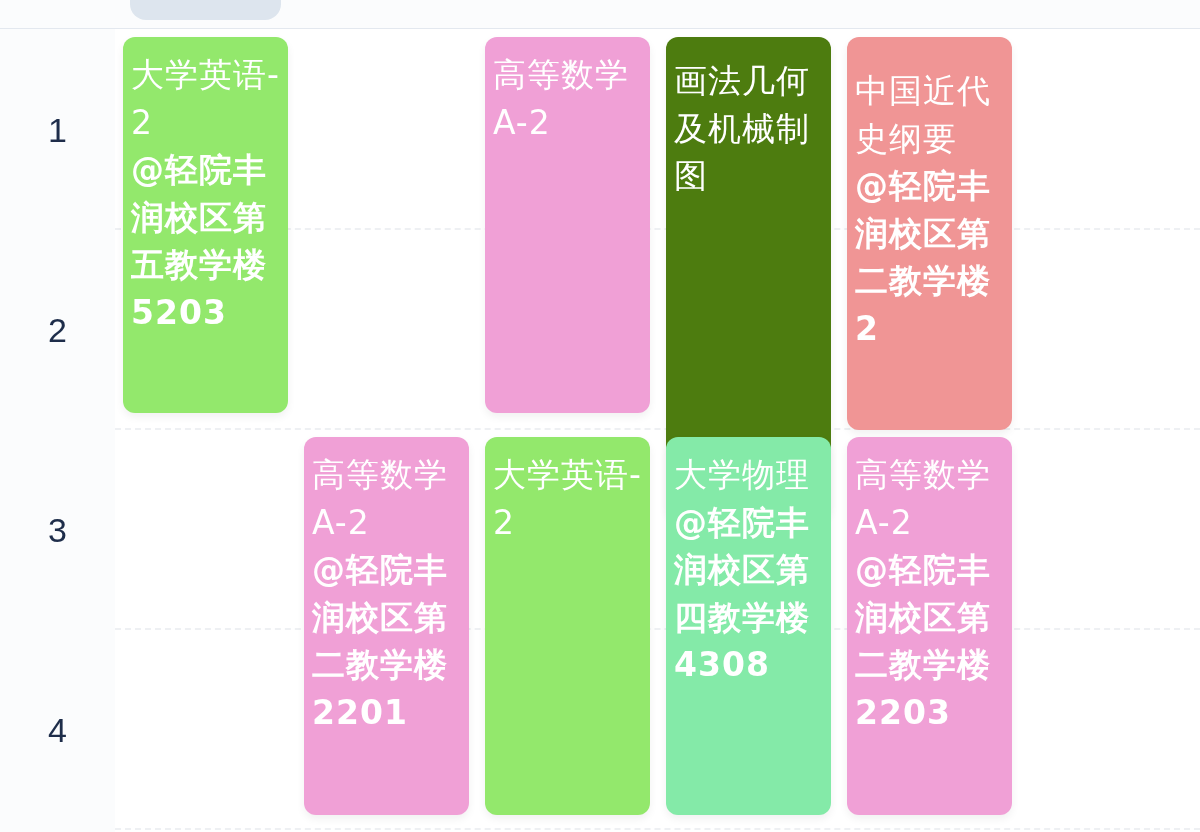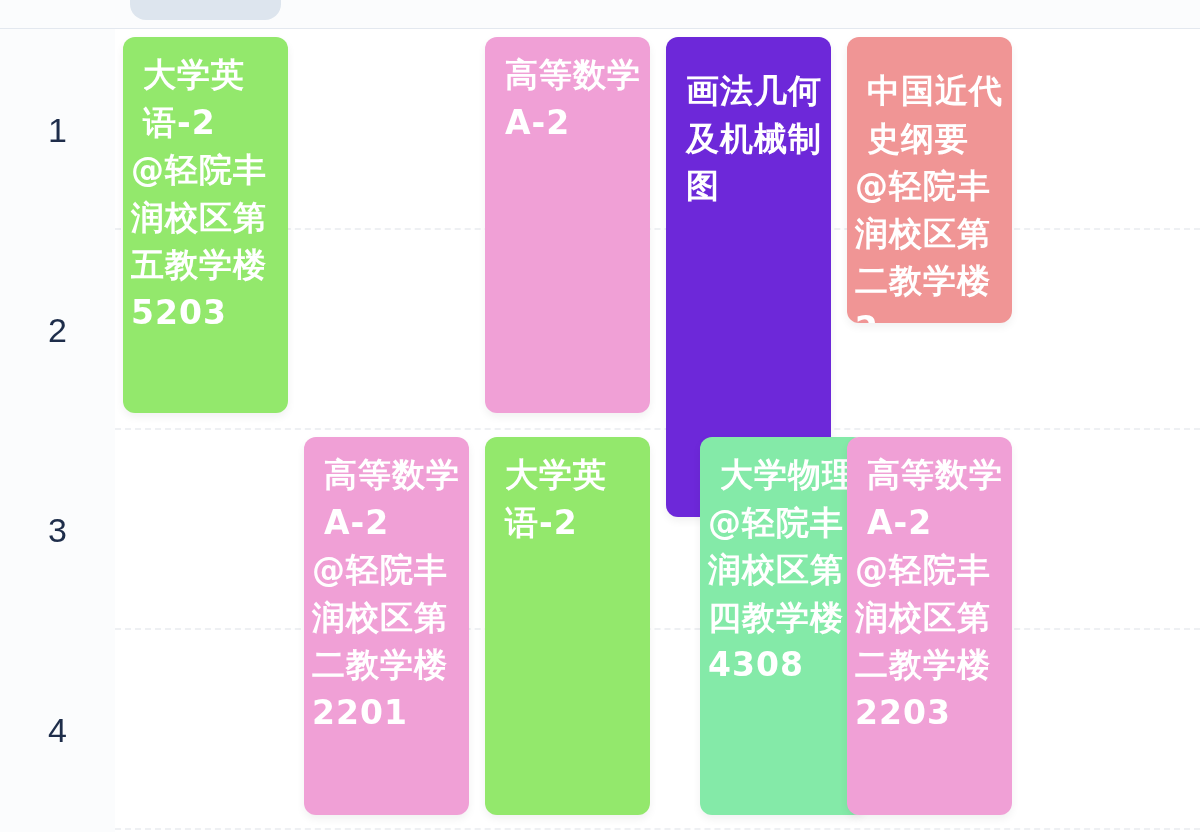--- a/index.html
+++ b/index.html
@@ -3,21 +3,21 @@
 <meta charset="utf-8">
 <style>
   html,body{margin:0;padding:0;}
   body{width:1200px;height:832px;overflow:hidden;background:#ffffff;position:relative;font-family:"DejaVu Sans","Liberation Sans",sans-serif;}
   .topbar{position:absolute;left:0;top:0;width:1200px;height:28px;background:#fbfcfd;border-bottom:1px solid #e3e8ef;}
   .pill{position:absolute;left:130px;top:-10px;width:151px;height:30px;background:#dde5ee;border-radius:0 0 16px 16px;}
   .leftcol{position:absolute;left:0;top:29px;width:115px;height:803px;background:#fbfcfd;}
   .rowlabel{position:absolute;left:0;width:115px;text-align:center;font-size:34px;color:#1e2d4a;line-height:40px;font-family:"Liberation Sans",sans-serif;}
   .sep{position:absolute;left:115px;width:1085px;height:0;border-top:2px dashed #eef0f3;}
   .card{position:absolute;width:165px;border-radius:12px;color:#ffffff;box-sizing:border-box;padding:14px 8px 0 8px;font-size:33px;line-height:47.5px;letter-spacing:1px;word-break:break-all;box-shadow:0 4px 8px rgba(0,0,0,0.06);}
-  .card .title{font-weight:bold;display:block;margin-left:12px;}
+  .card .title{font-weight:normal;display:block;}
   .card .loc{display:block;font-weight:bold;}
 </style>
 </head>
 <body>
 
 <div class="topbar">
   <div class="pill"></div>
 </div>
 
 <div class="leftcol"></div>
@@ -31,35 +31,35 @@
 <div class="sep" style="top:628px"></div>
 <div class="sep" style="top:828px"></div>
 
 <div class="card" style="left:123px;top:37px;height:376px;background:#93e86c;">
   <span class="title">大学英语-2</span>
   <span class="loc">@轻院丰润校区第五教学楼5203</span>
 </div>
 <div class="card" style="left:485px;top:37px;height:376px;background:#f0a0d6;">
   <span class="title">高等数学A-2</span>
 </div>
-<div class="card" style="left:666px;top:37px;height:480px;background:#6d28d9;overflow:hidden;padding-top:30px;">
+<div class="card" style="left:666px;top:37px;height:480px;background:#4d7c0f;overflow:hidden;padding-top:20px;">
   <span class="title">画法几何及机械制图</span>
 </div>
-<div class="card" style="left:847px;top:37px;height:286px;background:#f09595;overflow:hidden;padding-top:30px;">
+<div class="card" style="left:847px;top:37px;height:393px;background:#f09595;overflow:hidden;padding-top:30px;">
   <span class="title">中国近代史纲要</span>
   <span class="loc">@轻院丰润校区第二教学楼2</span>
 </div>
 
 <div class="card" style="left:304px;top:437px;height:378px;background:#f0a0d6;">
   <span class="title">高等数学A-2</span>
   <span class="loc">@轻院丰润校区第二教学楼2201</span>
 </div>
 <div class="card" style="left:485px;top:437px;height:378px;background:#93e86c;">
   <span class="title">大学英语-2</span>
 </div>
-<div class="card" style="left:700px;top:437px;height:378px;background:#84eaa8;">
+<div class="card" style="left:666px;top:437px;height:378px;background:#84eaa8;">
   <span class="title">大学物理</span>
   <span class="loc">@轻院丰润校区第四教学楼4308</span>
 </div>
 <div class="card" style="left:847px;top:437px;height:378px;background:#f0a0d6;">
   <span class="title">高等数学A-2</span>
   <span class="loc">@轻院丰润校区第二教学楼2203</span>
 </div>
 
 </body></html>

